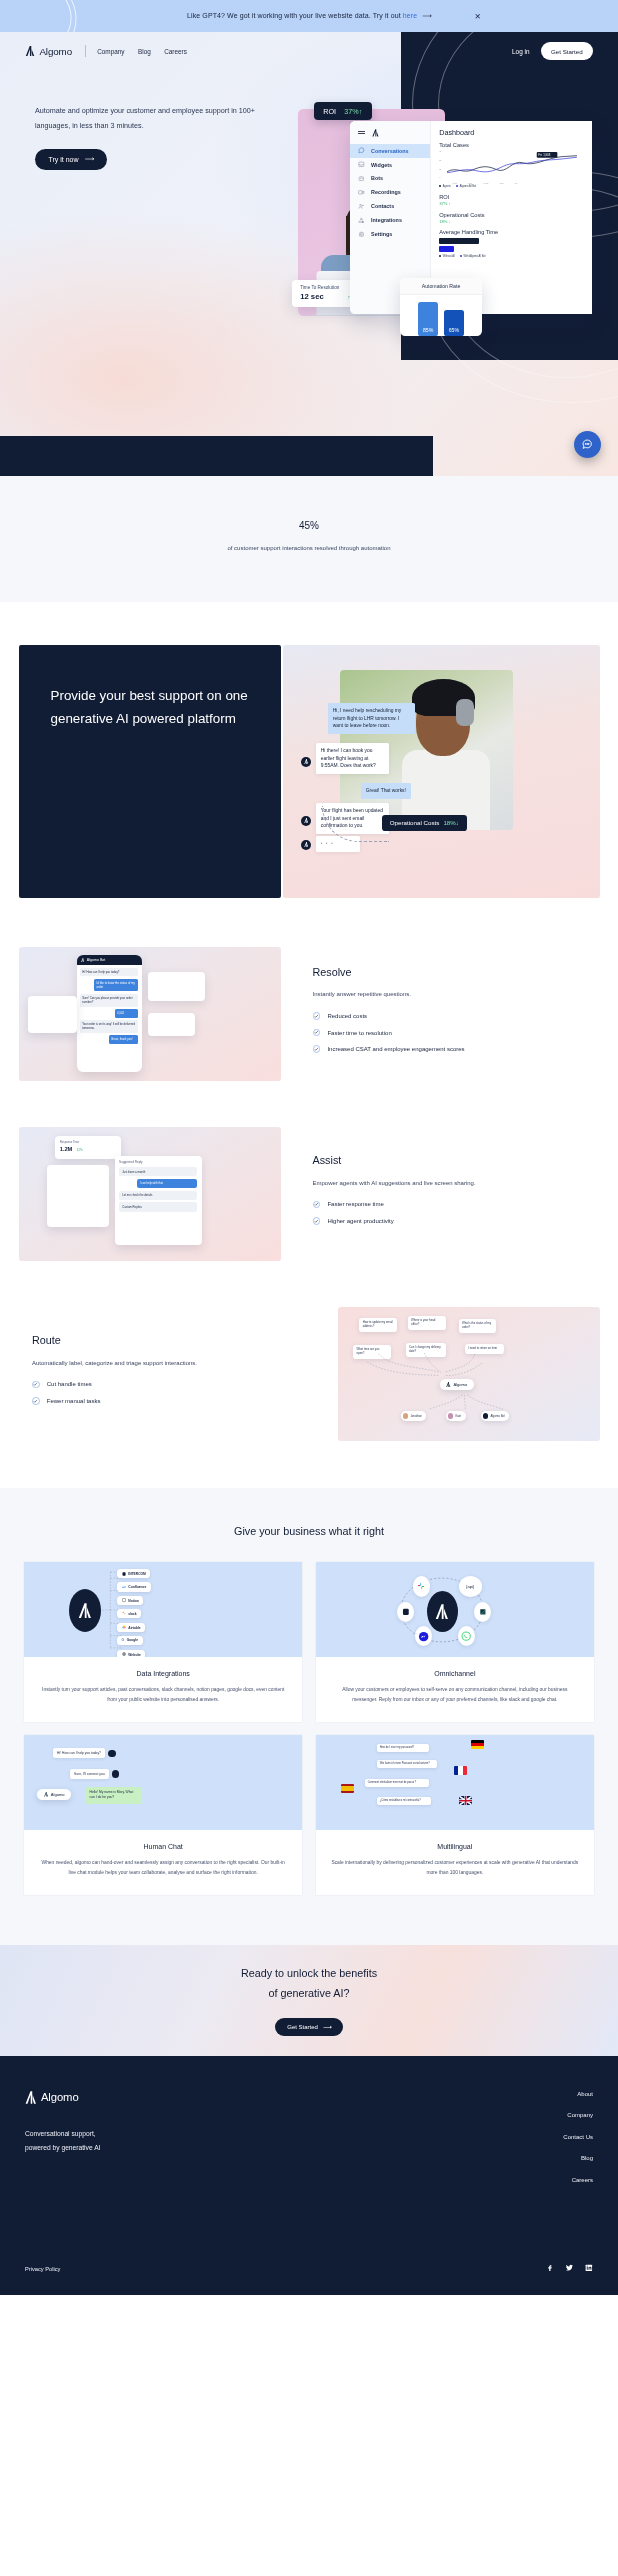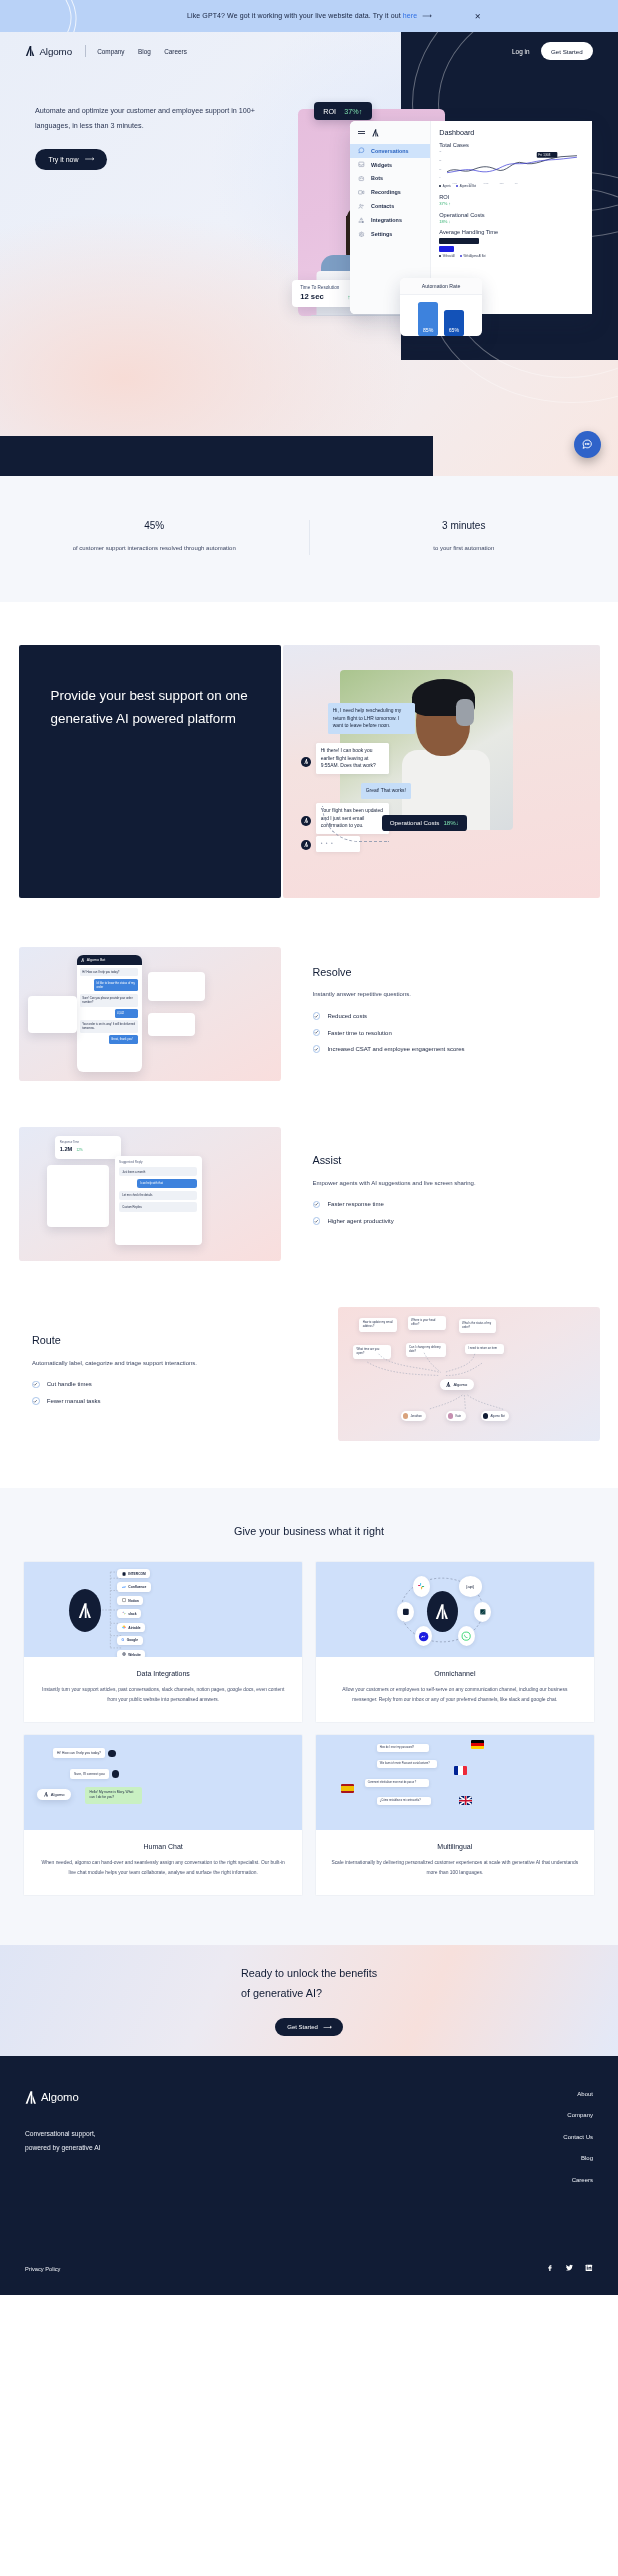--- a/index.html
+++ b/index.html
@@ -193,21 +193,21 @@
     display:flex; align-items:center; gap: 2.6px; padding: 2.6px 4.6px; font-size: 3.3px; color:#1c2640; font-weight:700; }
   .circ { position:absolute; width: 17.5px; height: 20.6px; background:#fff; border-radius: 50%;
     display:flex; align-items:center; justify-content:center; box-shadow: 0 1px 4.1px rgba(40,50,80,.12); }
   .flagchip { position:absolute; background:#fff; border-radius: 2.1px; box-shadow:0 1px 3.6px rgba(40,50,80,.12);
     font-size: 2.6px; color:#2a3552; padding: 2.1px 3.1px; line-height:1.4; }
   .flagsq { position:absolute; width: 13.4px; height: 9.3px; border-radius: 1px; overflow:hidden; }
 
   
   .cta { height: 111px; display:flex; flex-direction:column; align-items:center; justify-content:center;
     background: linear-gradient(115deg,#dfe5f5 0%,#eceaf2 35%,#f7e0dc 68%,#e3e9f8 100%); }
-  .cta h2 { font-size: 10.8px; font-weight:400; text-align:left; line-height: 1.85; color:#111c35; }
+  .cta h2 { font-size: 10.8px; font-weight:400; text-align:center; line-height: 1.85; color:#111c35; }
   .btn-cta { margin-top: 13.4px; display:inline-flex; align-items:center; gap: 5.2px; background:#111c35; color:#fff;
     border:none; border-radius: 515px; padding: 5.7px 12.4px; font-size: 6px; font-family:inherit; cursor:pointer; }
 
   
   footer { background:#111c35; color:#fff; padding: 35px 25px 21.6px; position:relative; min-height: 239px; }
   .f-top { display:flex; justify-content:space-between; }
   .f-brand .logo-row { display:flex; align-items:center; gap: 4.6px; }
   .f-brand .tag { margin-top: 23px; font-size: 6.7px; line-height: 2.1; color:#eef1f7; }
   .f-links { display:flex; flex-direction:column; gap: 15.5px; text-align:right; min-width: 52px; }
   .f-links a { color:#eef1f7; font-size: 6px; text-decoration:none; }
@@ -422,24 +422,20 @@
           <circle cx="12" cy="11.5" r=".9" fill="#fff"></circle>
           <circle cx="15" cy="11.5" r=".9" fill="#fff"></circle>
       </svg>
     </div>
   </section>
 
   <section class="stats">
     <div class="stat">
       <div class="num">45%</div>
       <div class="cap">of customer support interactions resolved through automation</div>
-    </div>
-    <div class="stat">
-      <div class="num">3 minutes</div>
-      <div class="cap">to your first automation</div>
     </div>
   </section>
 
   <section class="platform">
     <div class="platform-left">
       <h2>Provide your best support on one generative AI powered platform</h2>
     </div>
     <div class="platform-right">
       <div class="pr-photo">
         <div class="body"></div>

